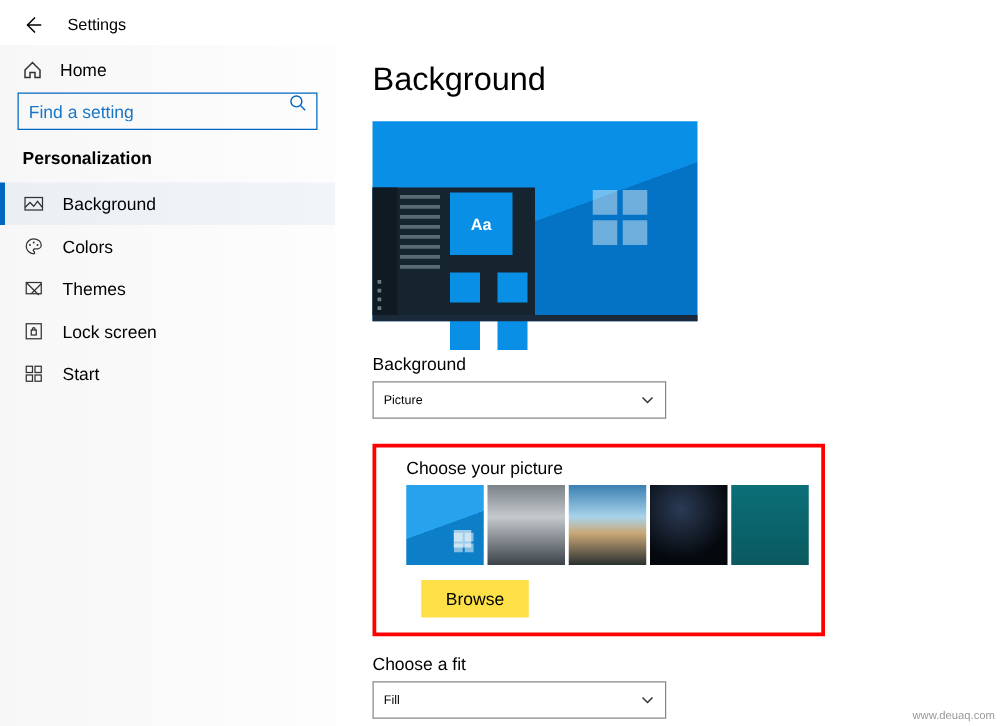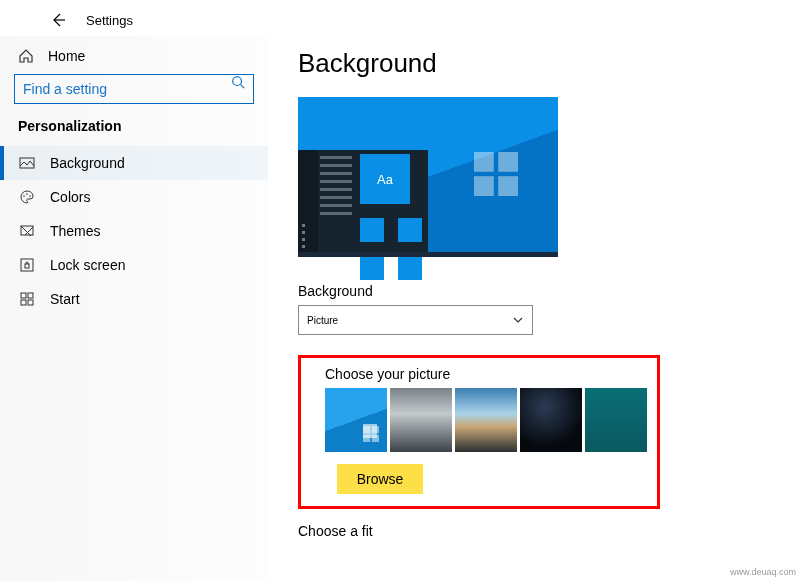--- a/index.html
+++ b/index.html
@@ -8,23 +8,22 @@
   font-size: 14px;
   color: #000;
   background: #fff;
   width: 800px;
   height: 581px;
   overflow: hidden;
   position: relative;
 }
 .app { display: flex; flex-direction: column; height: 100%; }
 .header {
-  display: flex; align-items: center; gap: 20px;
+  display: flex; gap: 20px;
   padding: 12px 18px 8px 18px;
-  margin-left: 32px;
 }
 .back-arrow { width: 16px; height: 16px; display:flex; align-items:center; justify-content:center; cursor:pointer; }
 .header-title { font-size: 13px; }
 .body { display: flex; flex: 1; }
 .sidebar {
   width: 268px; padding: 6px 0 0 0;
   background: linear-gradient(90deg, rgba(245,245,245,0.8), rgba(250,250,250,0.4));
 }
 .home-row {
   display:flex; align-items:center; gap:14px;
@@ -62,21 +61,21 @@
 }
 .preview .taskbar { position:absolute; left:0; right:0; bottom:0; height:5px; background:#1a2a3a; }
 .preview .start-panel {
   position:absolute; left:0; bottom:5px; width:130px; height:102px;
   background:#16242f; display:flex;
 }
 .start-col-left { width:20px; background:#0f1a22; display:flex; flex-direction:column; justify-content:flex-end; gap:4px; padding:4px; }
 .start-col-left .dot { width:3px; height:3px; background:#6a7a85; }
 .start-col-mid { width:42px; padding:6px 2px; }
 .start-col-mid .line { height:3px; background:#5a6a75; margin-bottom:5px; width:32px; }
-.start-tiles { flex:1; display:flex; flex-wrap:wrap; gap:14px; padding:4px 4px 4px 0; align-content:flex-start; }
+.start-tiles { flex:1; display:flex; flex-wrap:wrap; gap:14px; padding:4px 4px 4px 0; align-content:flex-start;font-weight:bold; }
 .tile { background:#0a8fe6; }
 .tile.big { width:50px; height:50px; display:flex; align-items:center; justify-content:center; color:#fff; font-size:13px; }
 .tile.small { width:24px; height:24px; }
 .field-label { font-size:14px; margin-bottom:6px; }
 .select-box {
   width:235px; height:30px; border:1px solid #888;
   display:flex; align-items:center; justify-content:space-between;
   padding: 0 8px; cursor:pointer; margin-bottom:20px; font-size:10px;
 }
 .highlight-red { border:3px solid #f00; padding:8px 10px 12px 24px; width:362px; margin-bottom:14px; }
@@ -248,17 +247,25 @@
           </div>
           <div class="thumb t2"></div>
           <div class="thumb t3"></div>
           <div class="thumb t4"></div>
           <div class="thumb t5"></div>
         </div>
         <button class="browse-btn">Browse</button>
       </div>
 
       <div class="field-label">Choose a fit</div>
+      <div class="select-box" style="margin-bottom:0">
+        <span>Fill</span>
+        <span>
+            <svg width="12" height="12" viewBox="0 0 12 12">
+              <path d="M2 4 L6 8 L10 4" fill="none" stroke="#333" stroke-width="1.2"></path>
+            </svg>
+          </span>
+      </div>
     </div>
   </div>
 </div>
 
 <div class="watermark">www.deuaq.com</div>
 
 </body></html>

